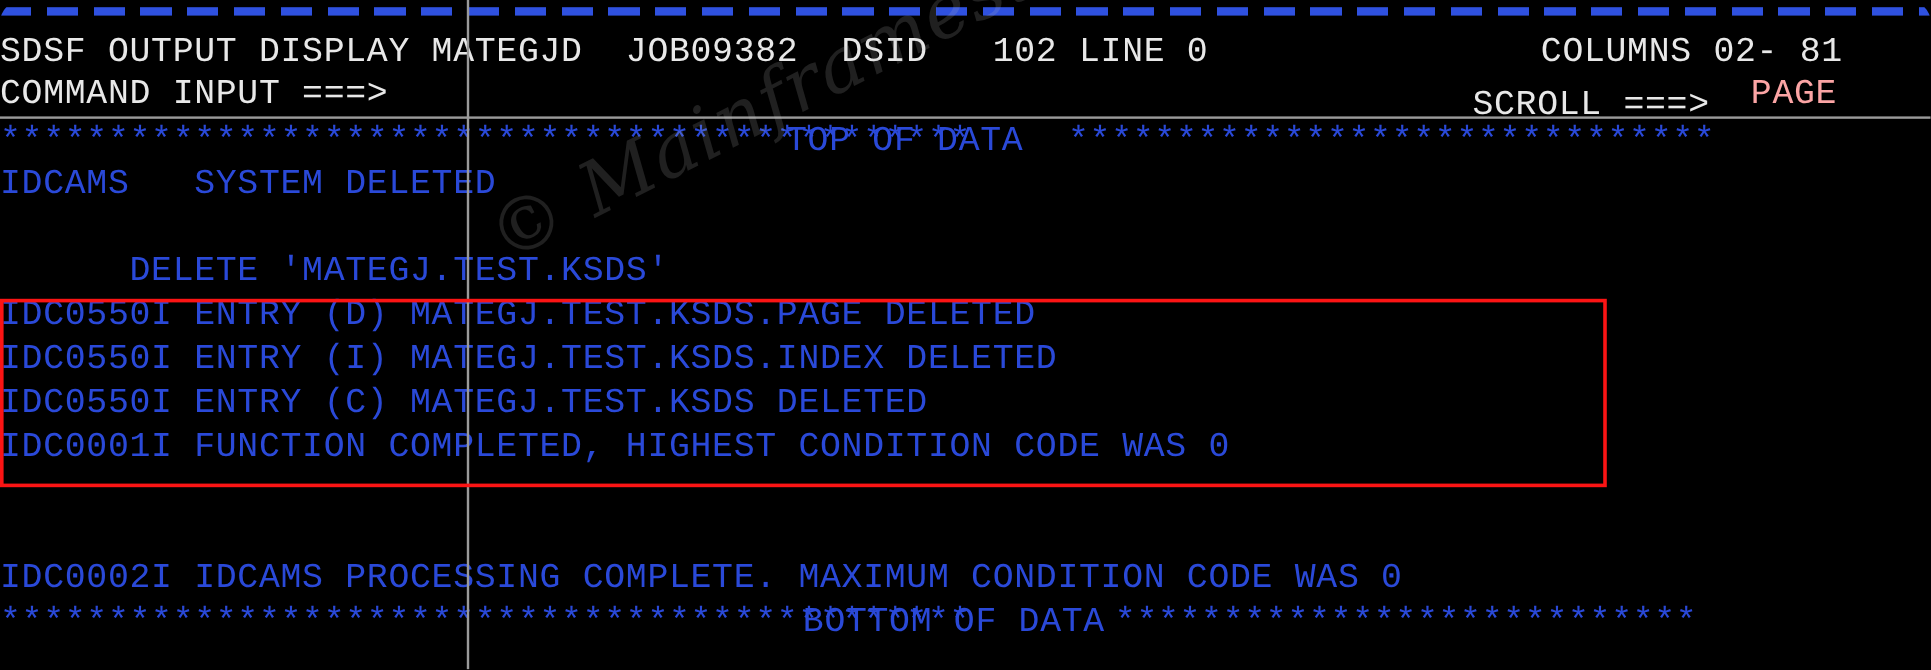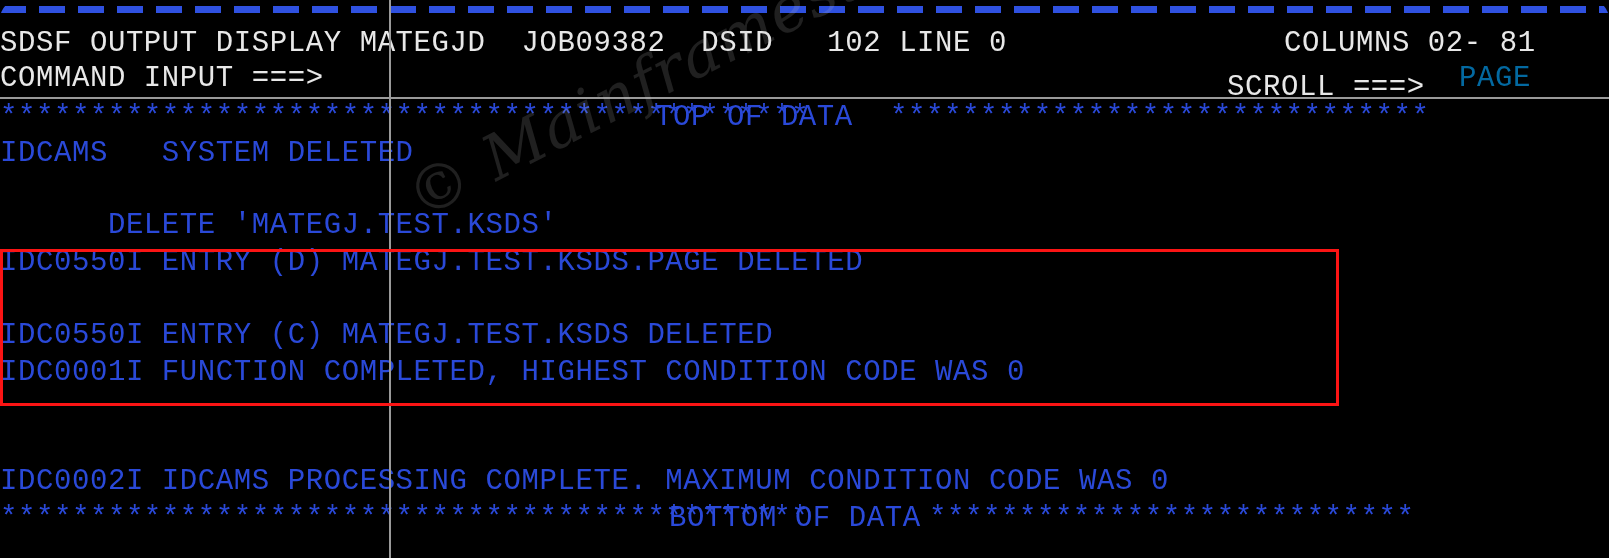--- a/index.html
+++ b/index.html
@@ -23,21 +23,21 @@
     left: 0;
     white-space: pre;
     font-family: "Liberation Mono", "DejaVu Sans Mono", monospace;
     font-size: 29px;
     letter-spacing: 0.02em;
     line-height: 36px;
     height: 36px;
   }
   .c-white  { color: #e8e8e8; }
   .c-blue   { color: #2a49d8; }
-  .c-red    { color: #0369a1; }
+  .c-red    { color: #fca5a5; }
 
   
   #top-dashes {
     position: absolute;
     left: 0; top: 6px;
     width: 1609px; height: 7px;
     background: repeating-linear-gradient(
        to right,
        #2f51e0 0px, #2f51e0 26px,
        #000000 26px, #000000 39px);
@@ -111,20 +111,21 @@
 
   <div class="term-line c-blue" style="top:100px;">*********************************************</div>
   <div class="term-line c-blue" style="top:100px; left:655px;">TOP OF DATA</div>
   <div class="term-line c-blue" style="top:100px; left:890px;">******************************</div>
 
   <div class="term-line c-blue" style="top:136px;">IDCAMS   SYSTEM DELETED</div>
 
   <div class="term-line c-blue" style="top:208px;">      DELETE 'MATEGJ.TEST.KSDS'</div>
 
   <div class="term-line c-blue" style="top:245px;">IDC0550I ENTRY (D) MATEGJ.TEST.KSDS.PAGE DELETED</div>
+  <div class="term-line c-blue" style="top:282px;">IDC0550I ENTRY (I) MATEGJ.TEST.KSDS.INDEX DELETED</div>
   <div class="term-line c-blue" style="top:318px;">IDC0550I ENTRY (C) MATEGJ.TEST.KSDS DELETED</div>
   <div class="term-line c-blue" style="top:355px;">IDC0001I FUNCTION COMPLETED, HIGHEST CONDITION CODE WAS 0</div>
 
   <div class="term-line c-blue" style="top:464px;">IDC0002I IDCAMS PROCESSING COMPLETE. MAXIMUM CONDITION CODE WAS 0</div>
 
   <div class="term-line c-blue" style="top:501px;">*********************************************</div>
   <div class="term-line c-blue" style="top:501px; left:636px;margin-left:33px;">BOTTOM OF DATA</div>
   <div class="term-line c-blue" style="top:501px; left:929px;">***************************</div>
 
   <div id="col-divider"></div>

